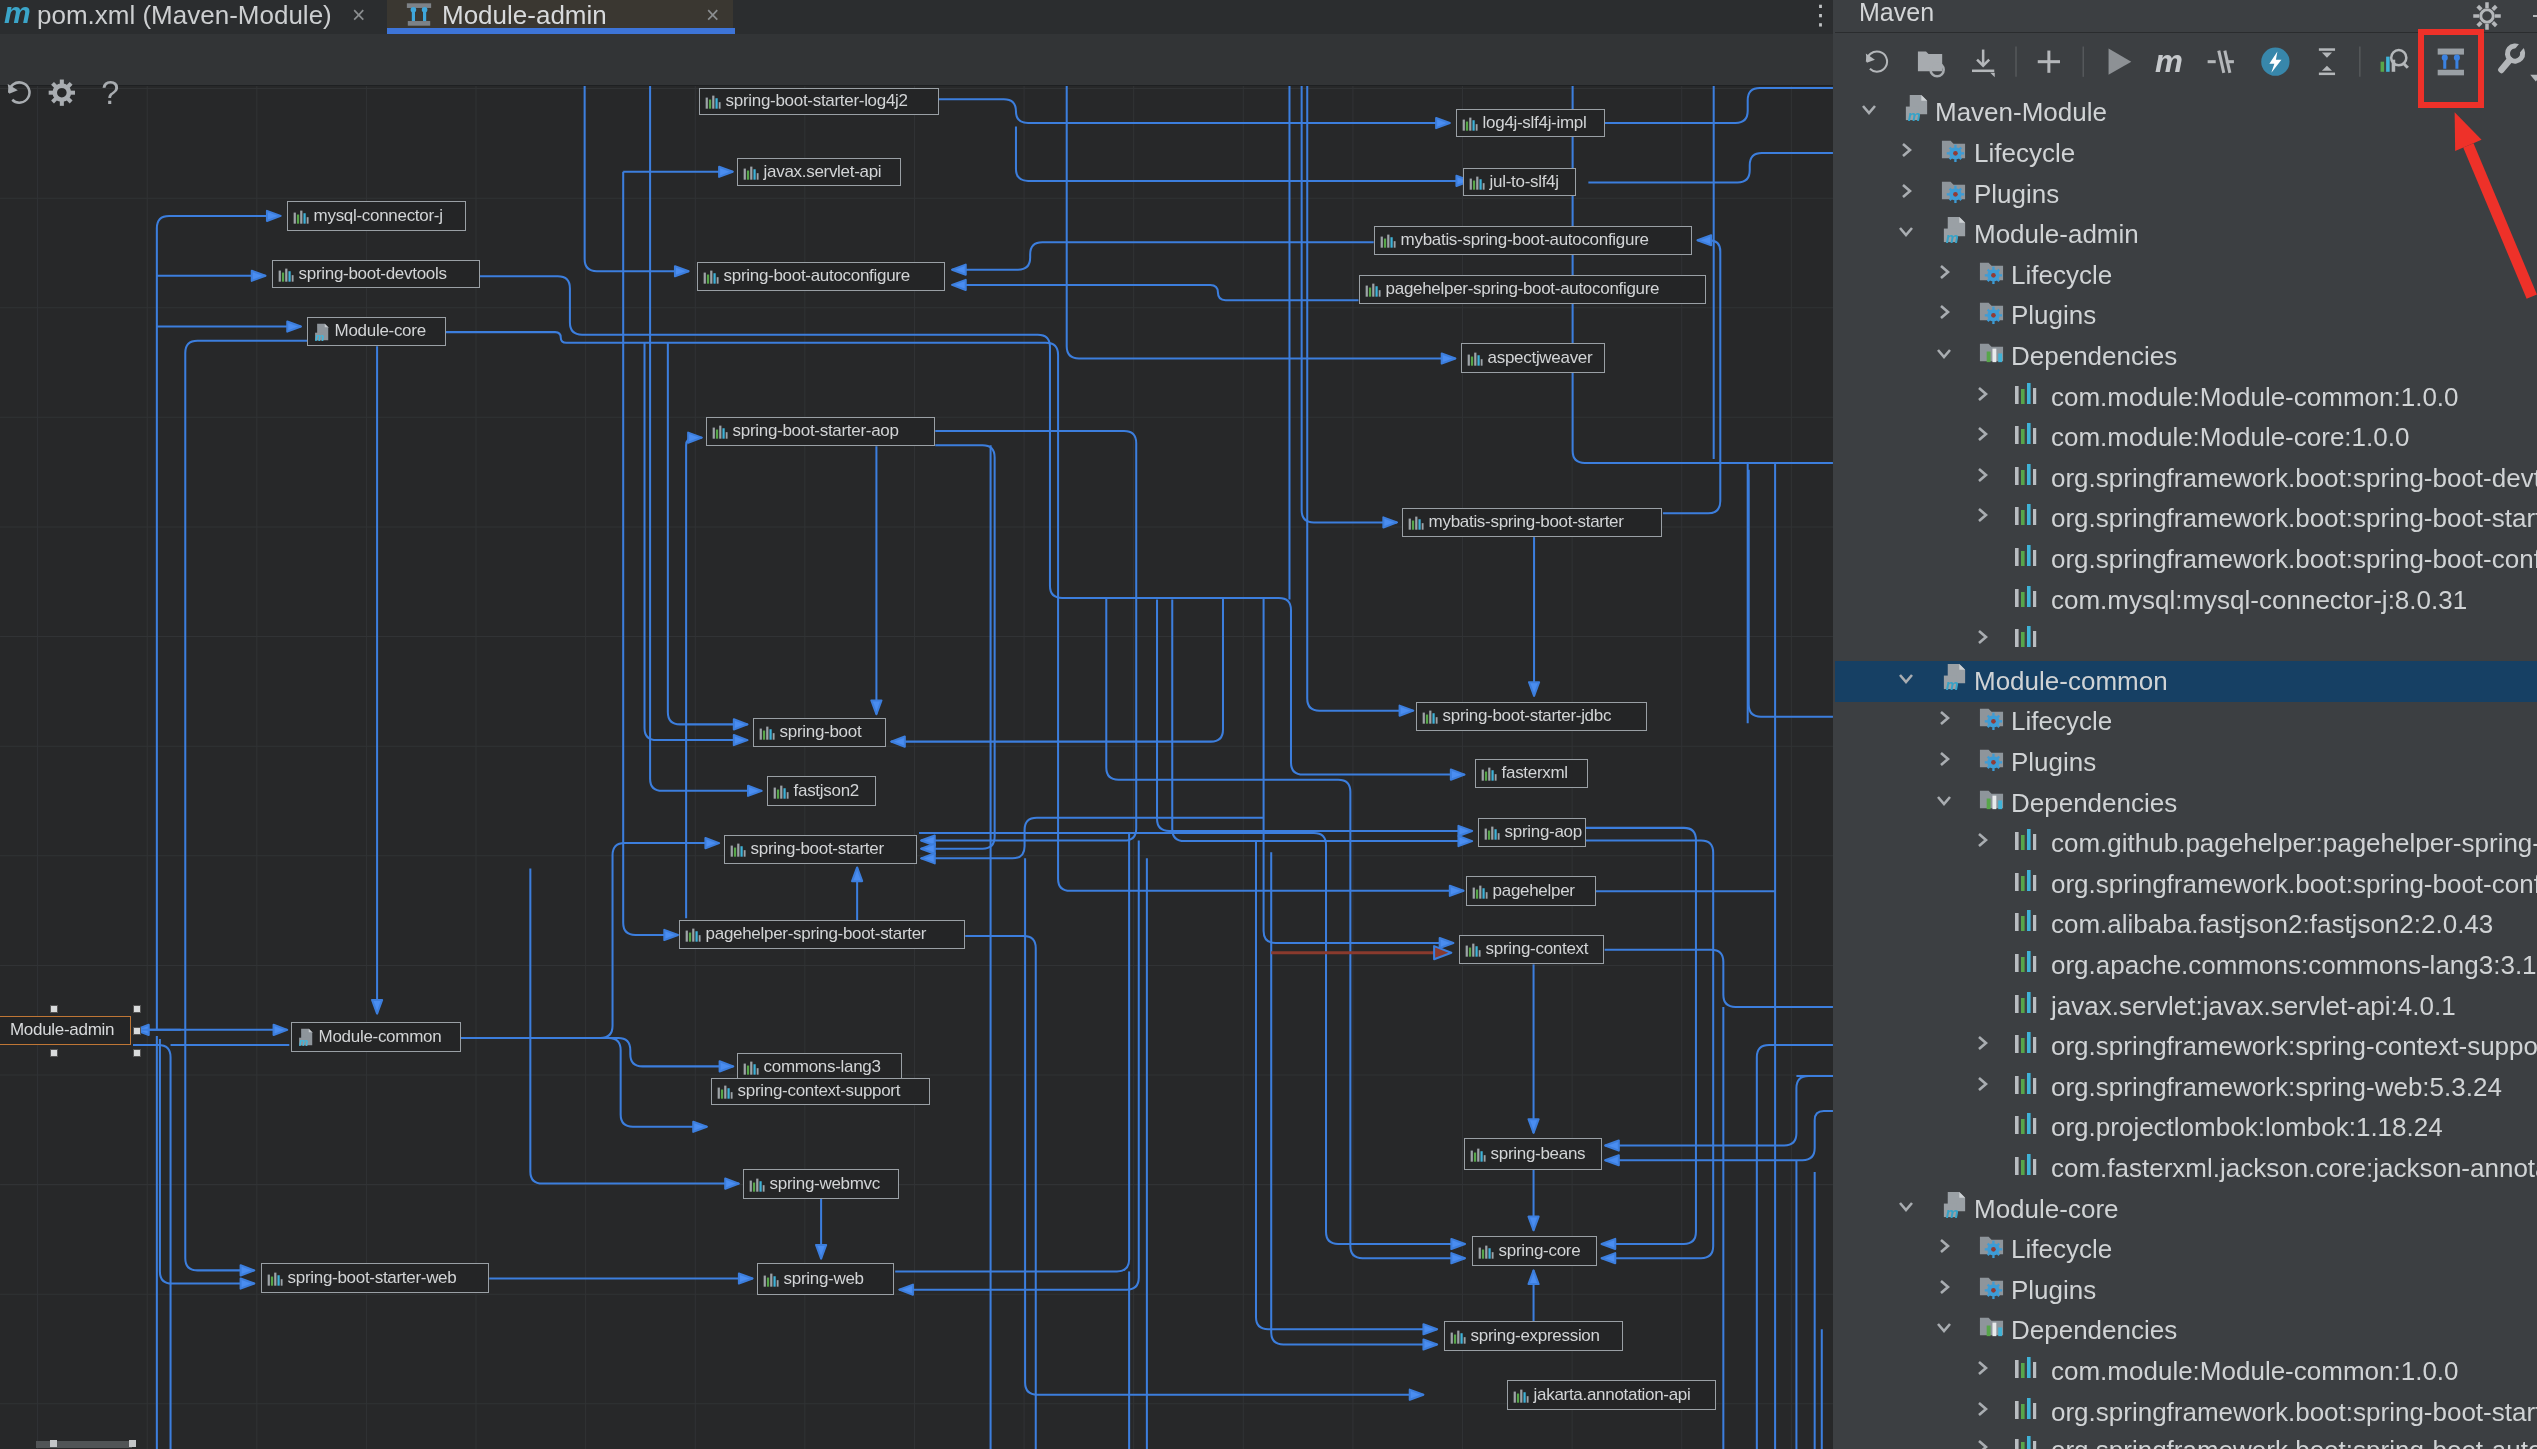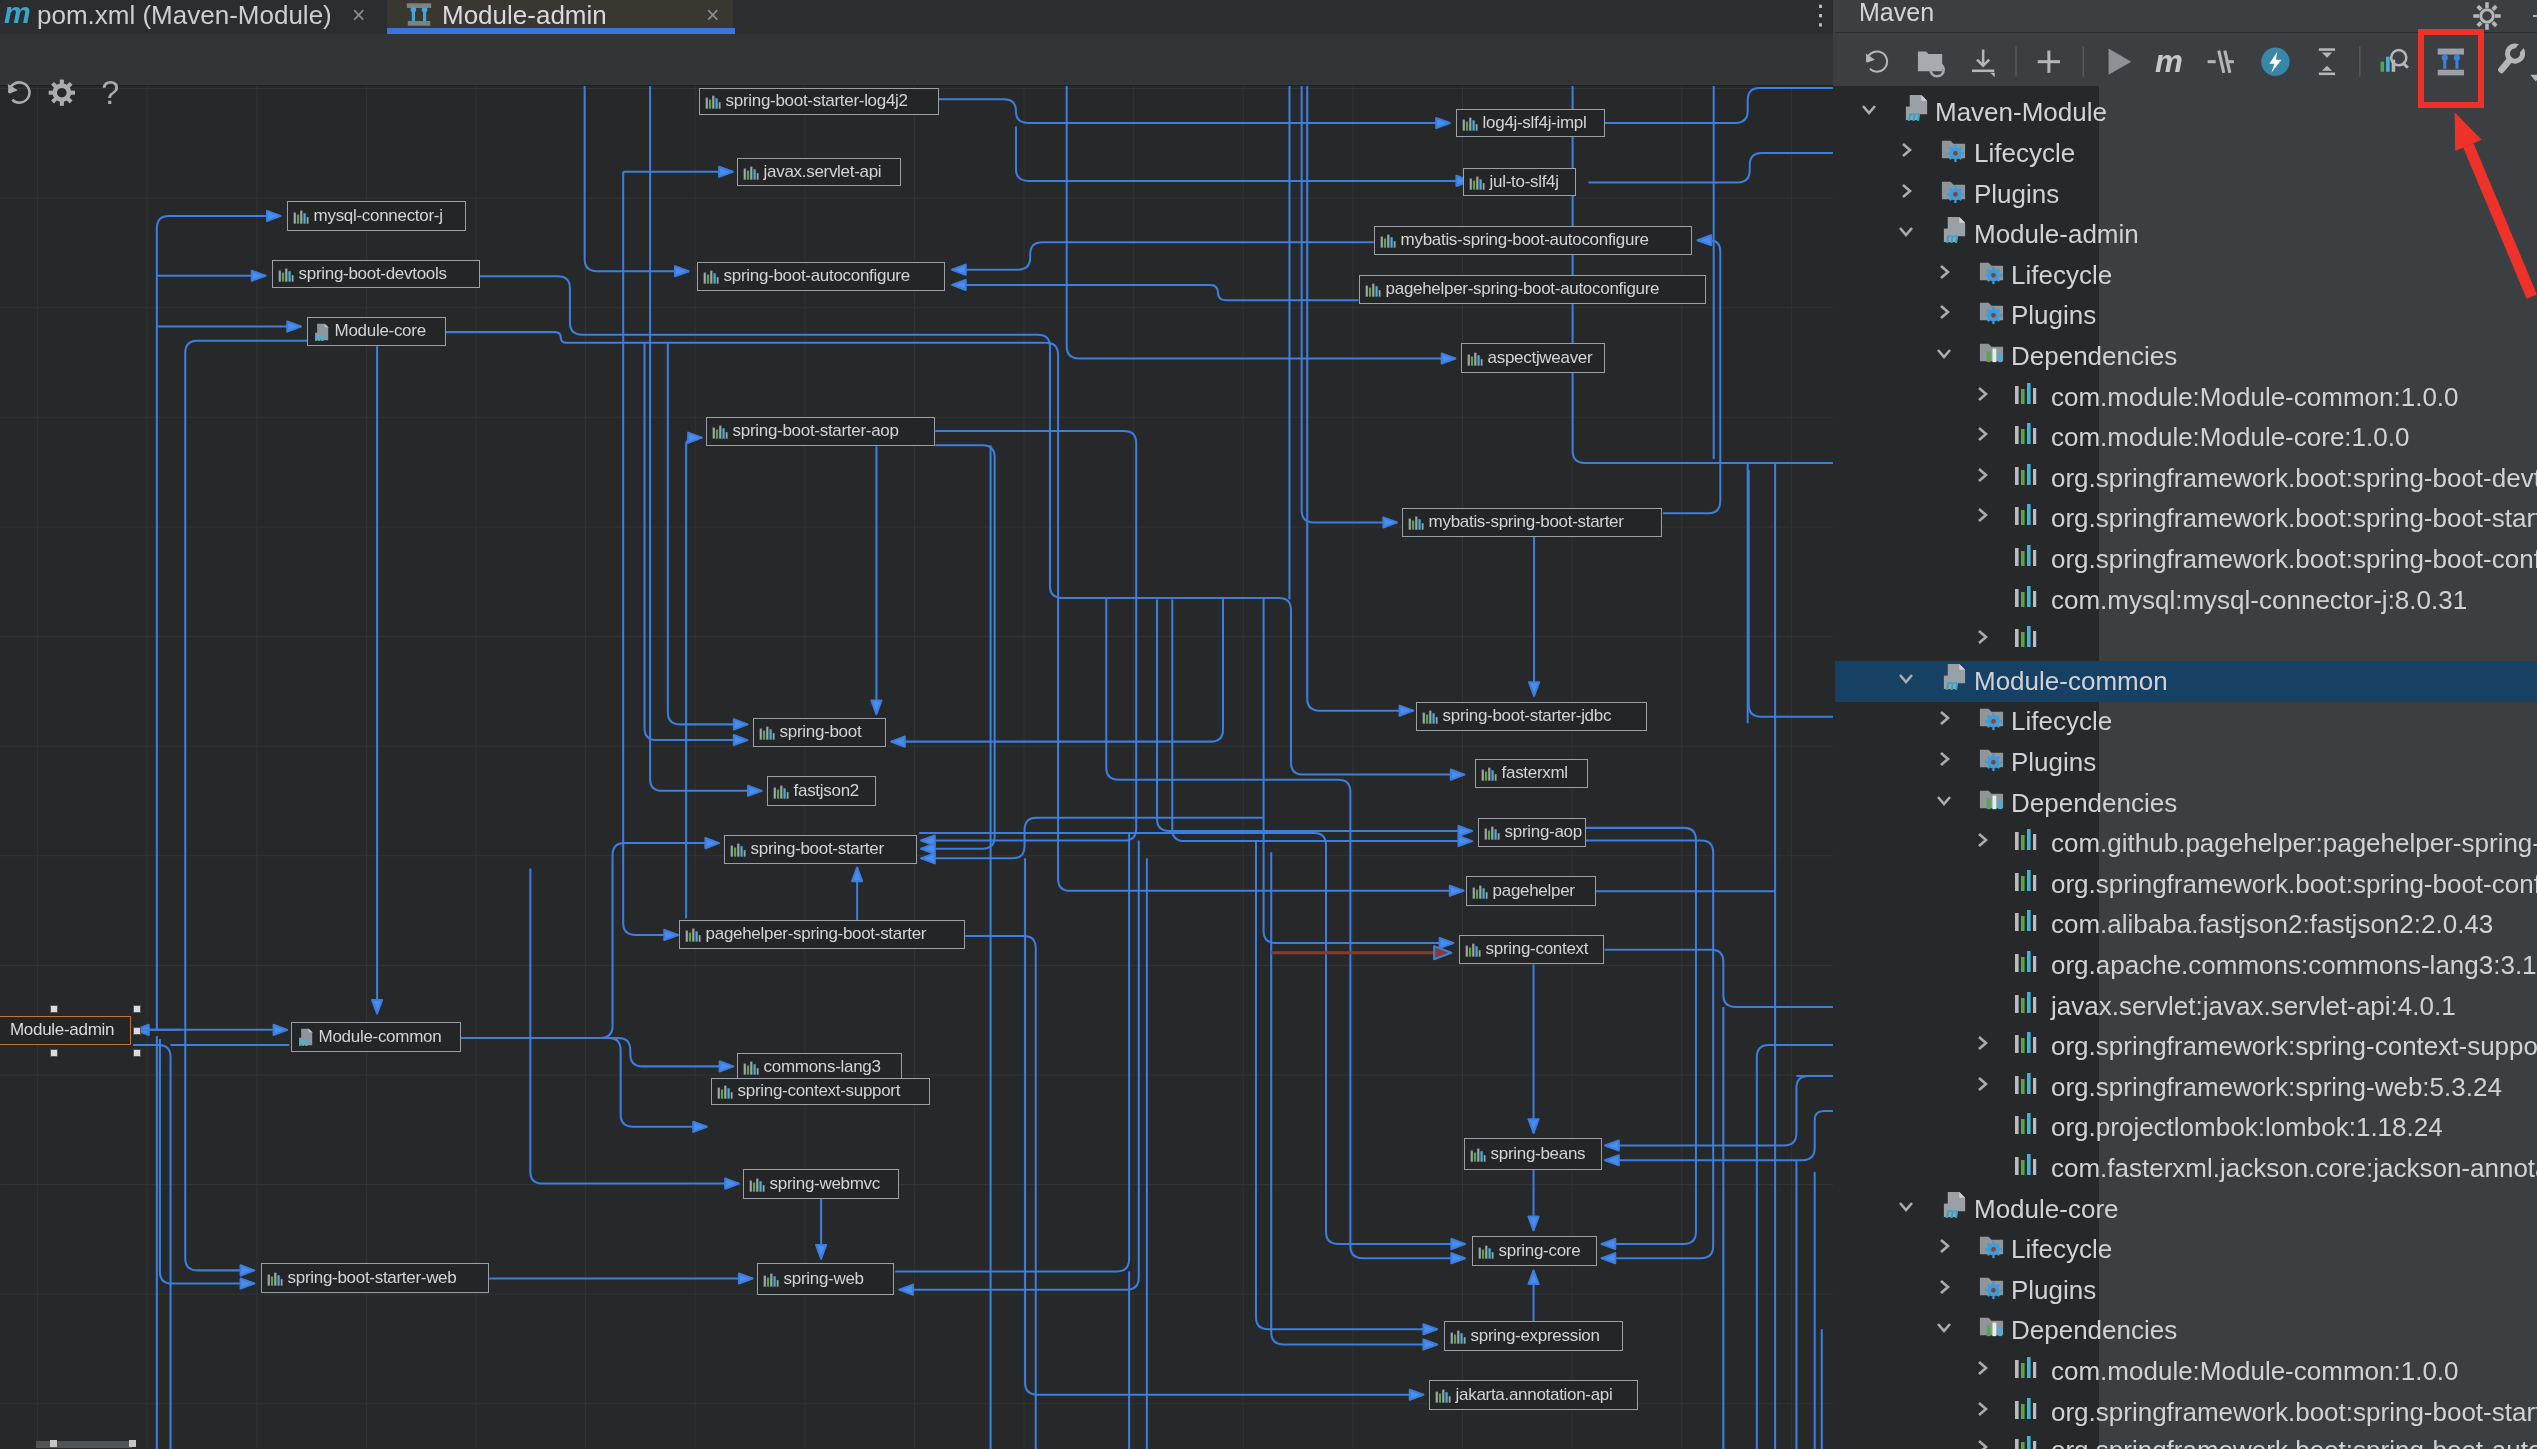--- a/index.html
+++ b/index.html
@@ -1,20 +1,20 @@
 <!DOCTYPE html>
 <html style="font-size:8px"><head><meta charset="utf-8"><style>
 * { margin:0; padding:0; box-sizing:border-box; }
 html,body { width:2627px; height:1449px; overflow:hidden; background:#3c3f42;
   font-family:"Liberation Sans",sans-serif; }
 #editor { position:absolute; left:0; top:0; width:1833px; height:1449px; }
 #tabbar { position:absolute; left:0; top:0; width:1833px; height:34px; background:#2b2d2f; }
 #toolbar { position:absolute; left:0; top:34px; width:1833px; height:52px; background:#323436;
   border-bottom:1px solid #1e2022; }
-#canvas { position:absolute; left:0; top:86px; width:2099px; height:1363px;
+#canvas { position:absolute; left:0; top:86px; width:1833px; height:1363px;
   background:#272829; overflow:hidden;padding-left:32px; }
 #gridsvg, #edgesvg { position:absolute; left:0; top:0; }
 .node { position:absolute; background:#242526; border:1px solid #9aa0a5; color:#d2d4d6;
   font-size:17px; letter-spacing:-0.3px; display:flex; overflow:hidden; align-items:center; white-space:nowrap; z-index:5; }
 .node .nicon { margin:0 4px 0 4.6px; flex:0 0 auto; }
 .node span { margin-top:-1px; }
 .nsel { border:1.5px solid #bf7635; color:#d8dadc; padding-left:29px; z-index:6; }
 .handle { position:absolute; width:7.6px; height:7.6px; background:#d9dbdc; border:0.5px solid #555;
   z-index:7; }
 #panel { position:absolute; left:1835px; top:0; width:704px; height:1449px;
@@ -509,21 +509,21 @@
 <div class="node" style="left:1444px;top:1235px;width:179px;height:30px;">
         <svg class="nicon" viewBox="0 0 26 26" width="17" height="17">
           <rect x="1" y="7" width="3.4" height="17" fill="#9ea3a8"></rect>
           <rect x="6" y="10" width="3.4" height="14" fill="#57a64a"></rect>
           <rect x="11" y="4" width="3.4" height="20" fill="#9ea3a8"></rect>
           <rect x="16" y="8" width="3.4" height="16" fill="#3fb3d8"></rect>
           <rect x="21" y="14" width="2.8" height="10" fill="#9ea3a8"></rect>
         </svg>
         <span>spring-expression</span>
       </div>
-<div class="node" style="left:1429px;top:1294px;width:209px;height:30px;align-items:center;">
+<div class="node" style="left:1507px;top:1294px;width:209px;height:30px;align-items:center;">
         <svg class="nicon" viewBox="0 0 26 26" width="17" height="17">
           <rect x="1" y="7" width="3.4" height="17" fill="#9ea3a8"></rect>
           <rect x="6" y="10" width="3.4" height="14" fill="#57a64a"></rect>
           <rect x="11" y="4" width="3.4" height="20" fill="#9ea3a8"></rect>
           <rect x="16" y="8" width="3.4" height="16" fill="#3fb3d8"></rect>
           <rect x="21" y="14" width="2.8" height="10" fill="#9ea3a8"></rect>
         </svg>
         <span>jakarta.annotation-api</span>
       </div>
 <div class="handle" style="left:50px;top:919px;"></div>

